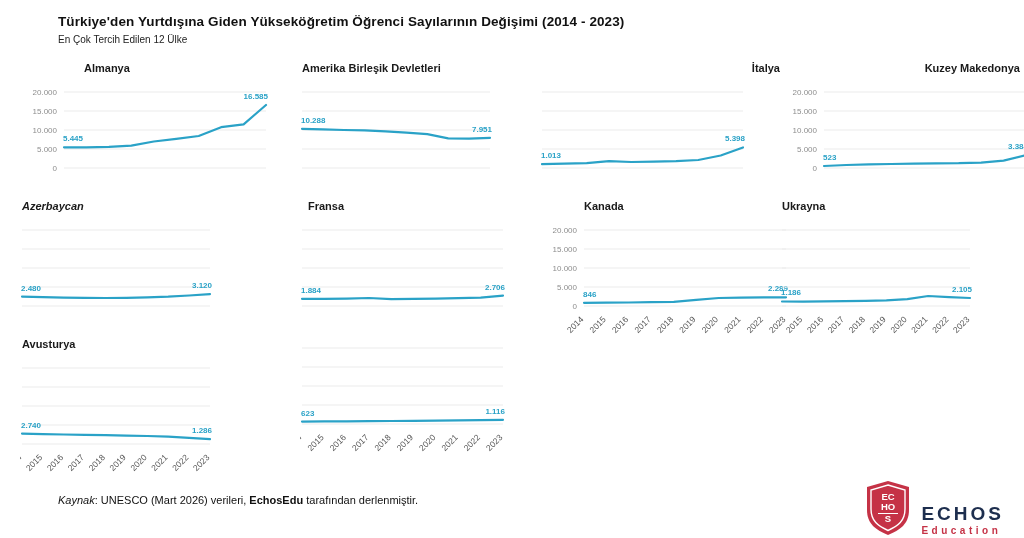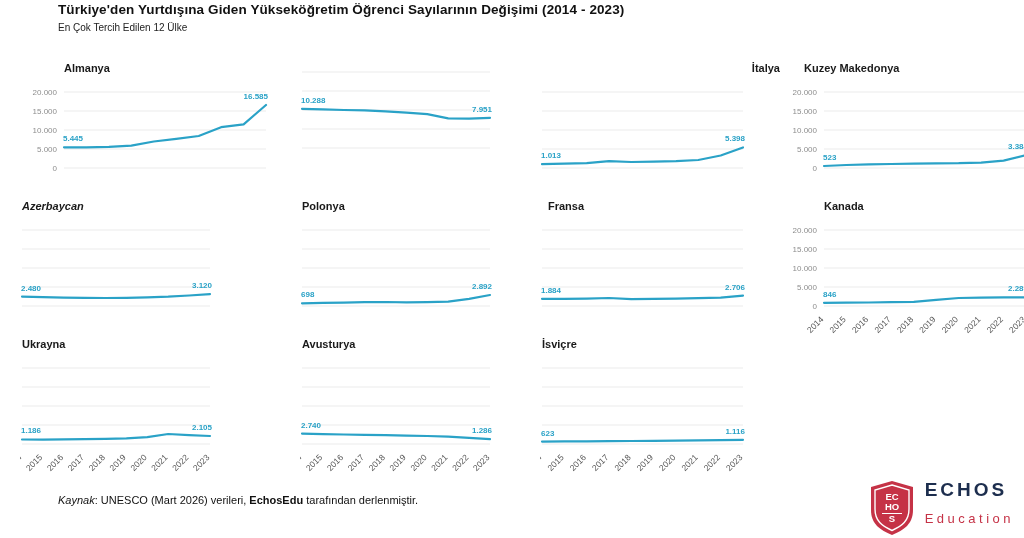--- a/index.html
+++ b/index.html
@@ -1,72 +1,73 @@
 <!DOCTYPE html>
 <html><head>
 <meta charset="utf-8">
 <style>
   * { margin: 0; padding: 0; box-sizing: border-box; }
   html, body { width: 1024px; height: 538px; background: #ffffff; overflow: hidden;
     font-family: "Liberation Sans", sans-serif; }
   #canvas { position: relative; width: 1024px; height: 538px; background: #fff; }
 
-  .header { position: absolute; left: 58px; top: 2px; }
+  .header { position: absolute; left: 58px; top: 14px; }
   .header h1 { font-size: 13.5px; font-weight: bold; color: #111; letter-spacing: 0.1px; }
   .header .subtitle { font-size: 10px; color: #222; margin-top: 5px; font-weight: 400; }
 
   #charts-grid { position: absolute; left: 20px; top: 56px;
     display: grid; grid-template-columns: 280px 240px 240px 240px;
     grid-template-rows: 138px 138px 170px; }
   .cell { position: relative; }
   .cell .panel-title { font-size: 11px; font-weight: bold; color: #1a1a1a; height: 20px;
     padding-top: 6px; }
   .cell svg { display: block; }
 
   .footer { position: absolute; left: 58px; top: 494px; font-size: 11px; color: #111; }
   .footer i { font-style: italic; }
   .footer b { font-weight: bold; margin-top: 30px; }
 
-  .logo { position: absolute; right: 10px; top: 480px; display: flex; align-items: flex-start;
+  .logo { position: absolute; right: 20px; top: 480px; display: flex; align-items: flex-end;
     gap: 8px; }
   .logo-text { display: flex; flex-direction: column; line-height: 1; }
   .logo-wordmark { font-size: 19px; font-weight: 800; color: #1d2e4e; letter-spacing: 3px; }
-  .logo-tagline { font-size: 13px; font-weight: 400; color: #c53246; letter-spacing: 3.5px;
-    margin-top: 13px; }
+  .logo-tagline { font-size: 10px; font-weight: 700; color: #c53246; letter-spacing: 3.5px;
+    margin-top: 3px; }
 </style>
 </head>
 <body>
 
 <div id="canvas">
 
   <div class="header">
     <h1>Türkiye'den Yurtdışına Giden Yükseköğretim Öğrenci Sayılarının Değişimi (2014 - 2023)</h1>
     <div class="subtitle">En Çok Tercih Edilen 12 Ülke</div>
   </div>
 
   <div id="charts-grid">
       <div class="cell">
-        <div class="panel-title" style="margin-left: 44px;">Almanya</div>
+        <div class="panel-title" style="margin-left: 64px;">Almanya</div>
         <svg width="280" height="104">
           <line x1="44" x2="246" y1="92" y2="92" stroke="#ebebeb" stroke-width="1"></line>
           <text x="37" y="95" text-anchor="end" font-size="8" fill="#8e8e8e">0</text>
           <line x1="44" x2="246" y1="73" y2="73" stroke="#ebebeb" stroke-width="1"></line>
           <text x="37" y="76" text-anchor="end" font-size="8" fill="#8e8e8e">5.000</text>
           <line x1="44" x2="246" y1="54" y2="54" stroke="#ebebeb" stroke-width="1"></line>
           <text x="37" y="57" text-anchor="end" font-size="8" fill="#8e8e8e">10.000</text>
           <line x1="44" x2="246" y1="35" y2="35" stroke="#ebebeb" stroke-width="1"></line>
           <text x="37" y="38" text-anchor="end" font-size="8" fill="#8e8e8e">15.000</text>
           <line x1="44" x2="246" y1="16" y2="16" stroke="#ebebeb" stroke-width="1"></line>
           <text x="37" y="19" text-anchor="end" font-size="8" fill="#8e8e8e">20.000</text>
           <polyline points="44.0,71.3 66.4,71.4 88.9,70.9 111.3,69.7 133.8,65.5 156.2,62.9 178.7,60.0 201.1,51.2 223.6,48.4 246.0,29.0" fill="none" stroke="#2aa2c7" stroke-width="2.2" stroke-linejoin="round" stroke-linecap="round"></polyline>
           <text x="43" y="65.309" text-anchor="start" font-size="8" font-weight="bold" fill="#2aa2c7">5.445</text>
           <text x="248" y="22.976999999999997" text-anchor="end" font-size="8" font-weight="bold" fill="#2aa2c7">16.585</text>
         </svg>
       </div>
       <div class="cell">
+        <div class="panel-title" style="margin-left: 2px;">Amerika Birleşik Devletleri</div>
         <svg width="195" height="104">
           <line x1="2" x2="190" y1="92" y2="92" stroke="#ebebeb" stroke-width="1"></line>
           <line x1="2" x2="190" y1="73" y2="73" stroke="#ebebeb" stroke-width="1"></line>
           <line x1="2" x2="190" y1="54" y2="54" stroke="#ebebeb" stroke-width="1"></line>
           <line x1="2" x2="190" y1="35" y2="35" stroke="#ebebeb" stroke-width="1"></line>
           <line x1="2" x2="190" y1="16" y2="16" stroke="#ebebeb" stroke-width="1"></line>
           <polyline points="2.0,52.9 22.9,53.4 43.8,54.0 64.7,54.4 85.6,55.3 106.4,56.6 127.3,58.2 148.2,62.4 169.1,62.7 190.0,61.8" fill="none" stroke="#2aa2c7" stroke-width="2.2" stroke-linejoin="round" stroke-linecap="round"></polyline>
           <text x="1" y="46.9056" text-anchor="start" font-size="8" font-weight="bold" fill="#2aa2c7">10.288</text>
           <text x="192" y="55.786199999999994" text-anchor="end" font-size="8" font-weight="bold" fill="#2aa2c7">7.951</text>
         </svg>
@@ -78,21 +79,21 @@
           <line x1="2" x2="203" y1="73" y2="73" stroke="#ebebeb" stroke-width="1"></line>
           <line x1="2" x2="203" y1="54" y2="54" stroke="#ebebeb" stroke-width="1"></line>
           <line x1="2" x2="203" y1="35" y2="35" stroke="#ebebeb" stroke-width="1"></line>
           <line x1="2" x2="203" y1="16" y2="16" stroke="#ebebeb" stroke-width="1"></line>
           <polyline points="2.0,88.2 24.3,87.7 46.7,87.1 69.0,85.2 91.3,86.0 113.7,85.7 136.0,85.1 158.3,84.0 180.7,79.5 203.0,71.5" fill="none" stroke="#2aa2c7" stroke-width="2.2" stroke-linejoin="round" stroke-linecap="round"></polyline>
           <text x="1" y="82.1506" text-anchor="start" font-size="8" font-weight="bold" fill="#2aa2c7">1.013</text>
           <text x="205" y="65.4876" text-anchor="end" font-size="8" font-weight="bold" fill="#2aa2c7">5.398</text>
         </svg>
       </div>
       <div class="cell">
-        <div class="panel-title" style="margin-left: 24px;">Kuzey Makedonya</div>
+        <div class="panel-title" style="margin-left: 68px; text-align: right;">Kuzey Makedonya</div>
         <svg width="280" height="104">
           <line x1="44" x2="246" y1="92" y2="92" stroke="#ebebeb" stroke-width="1"></line>
           <text x="37" y="95" text-anchor="end" font-size="8" fill="#8e8e8e">0</text>
           <line x1="44" x2="246" y1="73" y2="73" stroke="#ebebeb" stroke-width="1"></line>
           <text x="37" y="76" text-anchor="end" font-size="8" fill="#8e8e8e">5.000</text>
           <line x1="44" x2="246" y1="54" y2="54" stroke="#ebebeb" stroke-width="1"></line>
           <text x="37" y="57" text-anchor="end" font-size="8" fill="#8e8e8e">10.000</text>
           <line x1="44" x2="246" y1="35" y2="35" stroke="#ebebeb" stroke-width="1"></line>
           <text x="37" y="38" text-anchor="end" font-size="8" fill="#8e8e8e">15.000</text>
           <line x1="44" x2="246" y1="16" y2="16" stroke="#ebebeb" stroke-width="1"></line>
@@ -106,33 +107,20 @@
         <div class="panel-title" style="margin-left: 2px; font-style: italic;">Azerbaycan</div>
         <svg width="195" height="104">
           <line x1="2" x2="190" y1="92" y2="92" stroke="#ebebeb" stroke-width="1"></line>
           <line x1="2" x2="190" y1="73" y2="73" stroke="#ebebeb" stroke-width="1"></line>
           <line x1="2" x2="190" y1="54" y2="54" stroke="#ebebeb" stroke-width="1"></line>
           <line x1="2" x2="190" y1="35" y2="35" stroke="#ebebeb" stroke-width="1"></line>
           <line x1="2" x2="190" y1="16" y2="16" stroke="#ebebeb" stroke-width="1"></line>
           <polyline points="2.0,82.6 22.9,83.2 43.8,83.6 64.7,83.8 85.6,84.0 106.4,83.8 127.3,83.4 148.2,82.7 169.1,81.5 190.0,80.1" fill="none" stroke="#2aa2c7" stroke-width="2.2" stroke-linejoin="round" stroke-linecap="round"></polyline>
           <text x="1" y="76.576" text-anchor="start" font-size="8" font-weight="bold" fill="#2aa2c7">2.480</text>
           <text x="192" y="74.144" text-anchor="end" font-size="8" font-weight="bold" fill="#2aa2c7">3.120</text>
-        </svg>
-      </div>
-      <div class="cell">
-        <div class="panel-title" style="margin-left: 2px;">Polonya</div>
-        <svg width="195" height="104">
-          <line x1="2" x2="190" y1="92" y2="92" stroke="#ebebeb" stroke-width="1"></line>
-          <line x1="2" x2="190" y1="73" y2="73" stroke="#ebebeb" stroke-width="1"></line>
-          <line x1="2" x2="190" y1="54" y2="54" stroke="#ebebeb" stroke-width="1"></line>
-          <line x1="2" x2="190" y1="35" y2="35" stroke="#ebebeb" stroke-width="1"></line>
-          <line x1="2" x2="190" y1="16" y2="16" stroke="#ebebeb" stroke-width="1"></line>
-          <polyline points="2.0,89.3 22.9,88.9 43.8,88.6 64.7,88.2 85.6,88.0 106.4,88.4 127.3,88.2 148.2,87.6 169.1,84.8 190.0,81.0" fill="none" stroke="#2aa2c7" stroke-width="2.2" stroke-linejoin="round" stroke-linecap="round"></polyline>
-          <text x="1" y="83.3476" text-anchor="start" font-size="8" font-weight="bold" fill="#2aa2c7">698</text>
-          <text x="192" y="75.0104" text-anchor="end" font-size="8" font-weight="bold" fill="#2aa2c7">2.892</text>
         </svg>
       </div>
       <div class="cell">
         <div class="panel-title" style="margin-left: 8px;">Fransa</div>
         <svg width="208" height="104">
           <line x1="2" x2="203" y1="92" y2="92" stroke="#ebebeb" stroke-width="1"></line>
           <line x1="2" x2="203" y1="73" y2="73" stroke="#ebebeb" stroke-width="1"></line>
           <line x1="2" x2="203" y1="54" y2="54" stroke="#ebebeb" stroke-width="1"></line>
           <line x1="2" x2="203" y1="35" y2="35" stroke="#ebebeb" stroke-width="1"></line>
           <line x1="2" x2="203" y1="16" y2="16" stroke="#ebebeb" stroke-width="1"></line>
@@ -209,21 +197,20 @@
           <text x="64.66666666666666" y="106" text-anchor="end" font-size="8.5" fill="#555555" transform="rotate(-45 64.66666666666666 106)">2017</text>
           <text x="85.55555555555556" y="106" text-anchor="end" font-size="8.5" fill="#555555" transform="rotate(-45 85.55555555555556 106)">2018</text>
           <text x="106.44444444444444" y="106" text-anchor="end" font-size="8.5" fill="#555555" transform="rotate(-45 106.44444444444444 106)">2019</text>
           <text x="127.33333333333333" y="106" text-anchor="end" font-size="8.5" fill="#555555" transform="rotate(-45 127.33333333333333 106)">2020</text>
           <text x="148.22222222222223" y="106" text-anchor="end" font-size="8.5" fill="#555555" transform="rotate(-45 148.22222222222223 106)">2021</text>
           <text x="169.11111111111111" y="106" text-anchor="end" font-size="8.5" fill="#555555" transform="rotate(-45 169.11111111111111 106)">2022</text>
           <text x="190" y="106" text-anchor="end" font-size="8.5" fill="#555555" transform="rotate(-45 190 106)">2023</text>
         </svg>
       </div>
       <div class="cell">
-        <div class="panel-title" style="margin-left: 2px;">İsviçre</div>
         <svg width="208" height="134">
           <line x1="2" x2="203" y1="92" y2="92" stroke="#ebebeb" stroke-width="1"></line>
           <line x1="2" x2="203" y1="73" y2="73" stroke="#ebebeb" stroke-width="1"></line>
           <line x1="2" x2="203" y1="54" y2="54" stroke="#ebebeb" stroke-width="1"></line>
           <line x1="2" x2="203" y1="35" y2="35" stroke="#ebebeb" stroke-width="1"></line>
           <line x1="2" x2="203" y1="16" y2="16" stroke="#ebebeb" stroke-width="1"></line>
           <polyline points="2.0,89.6 24.3,89.4 46.7,89.3 69.0,89.1 91.3,89.0 113.7,88.8 136.0,88.6 158.3,88.4 180.7,88.1 203.0,87.8" fill="none" stroke="#2aa2c7" stroke-width="2.2" stroke-linejoin="round" stroke-linecap="round"></polyline>
           <text x="1" y="83.6326" text-anchor="start" font-size="8" font-weight="bold" fill="#2aa2c7">623</text>
           <text x="205" y="81.75919999999999" text-anchor="end" font-size="8" font-weight="bold" fill="#2aa2c7">1.116</text>
           <text x="2" y="106" text-anchor="end" font-size="8.5" fill="#555555" transform="rotate(-45 2 106)">2014</text>

